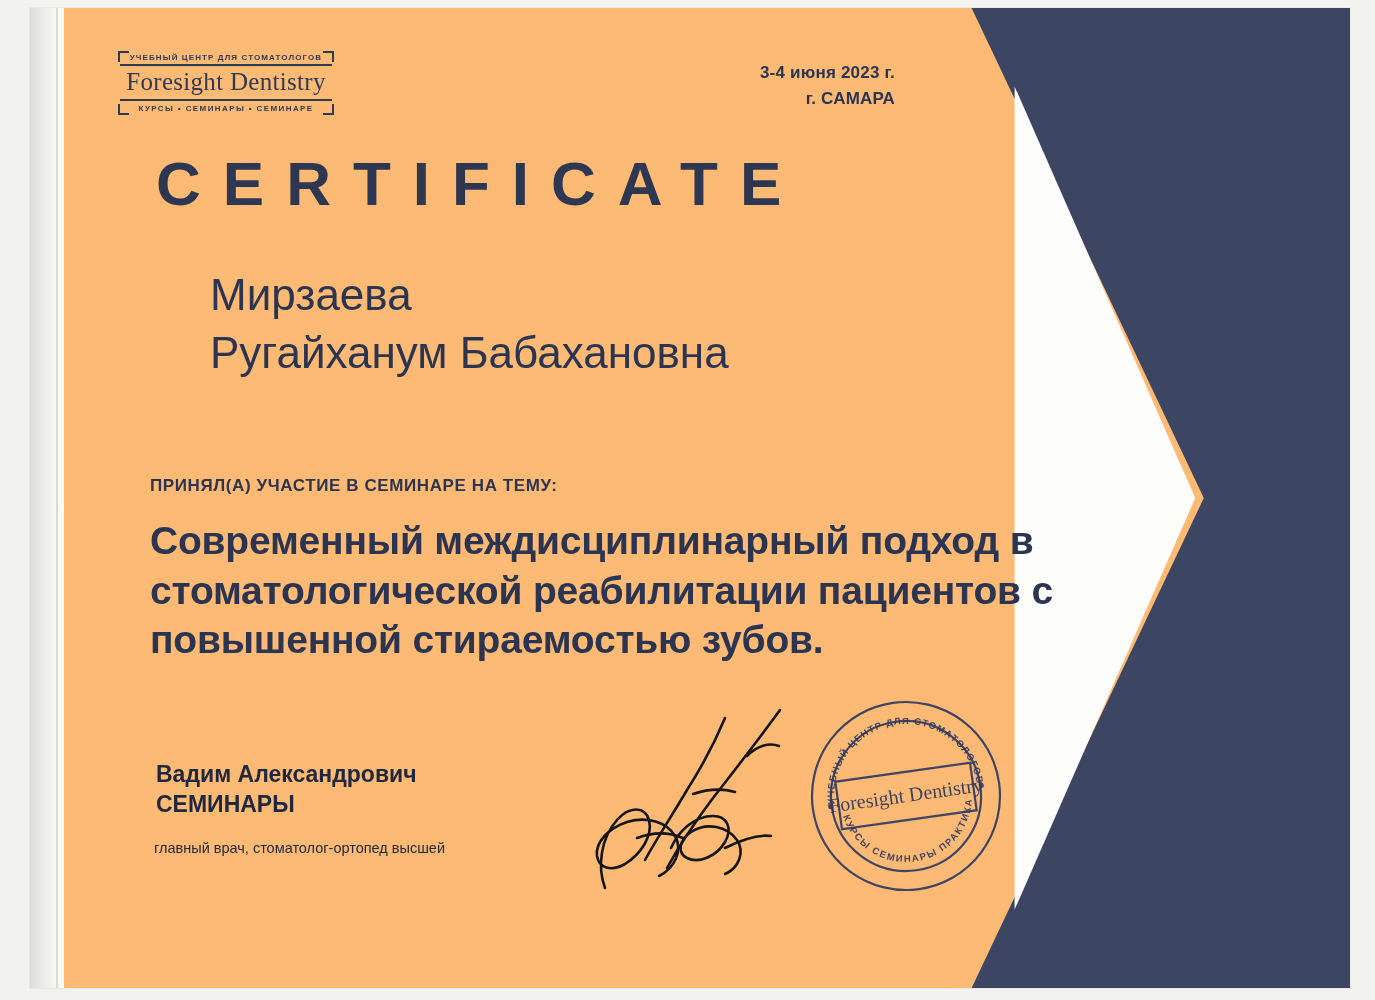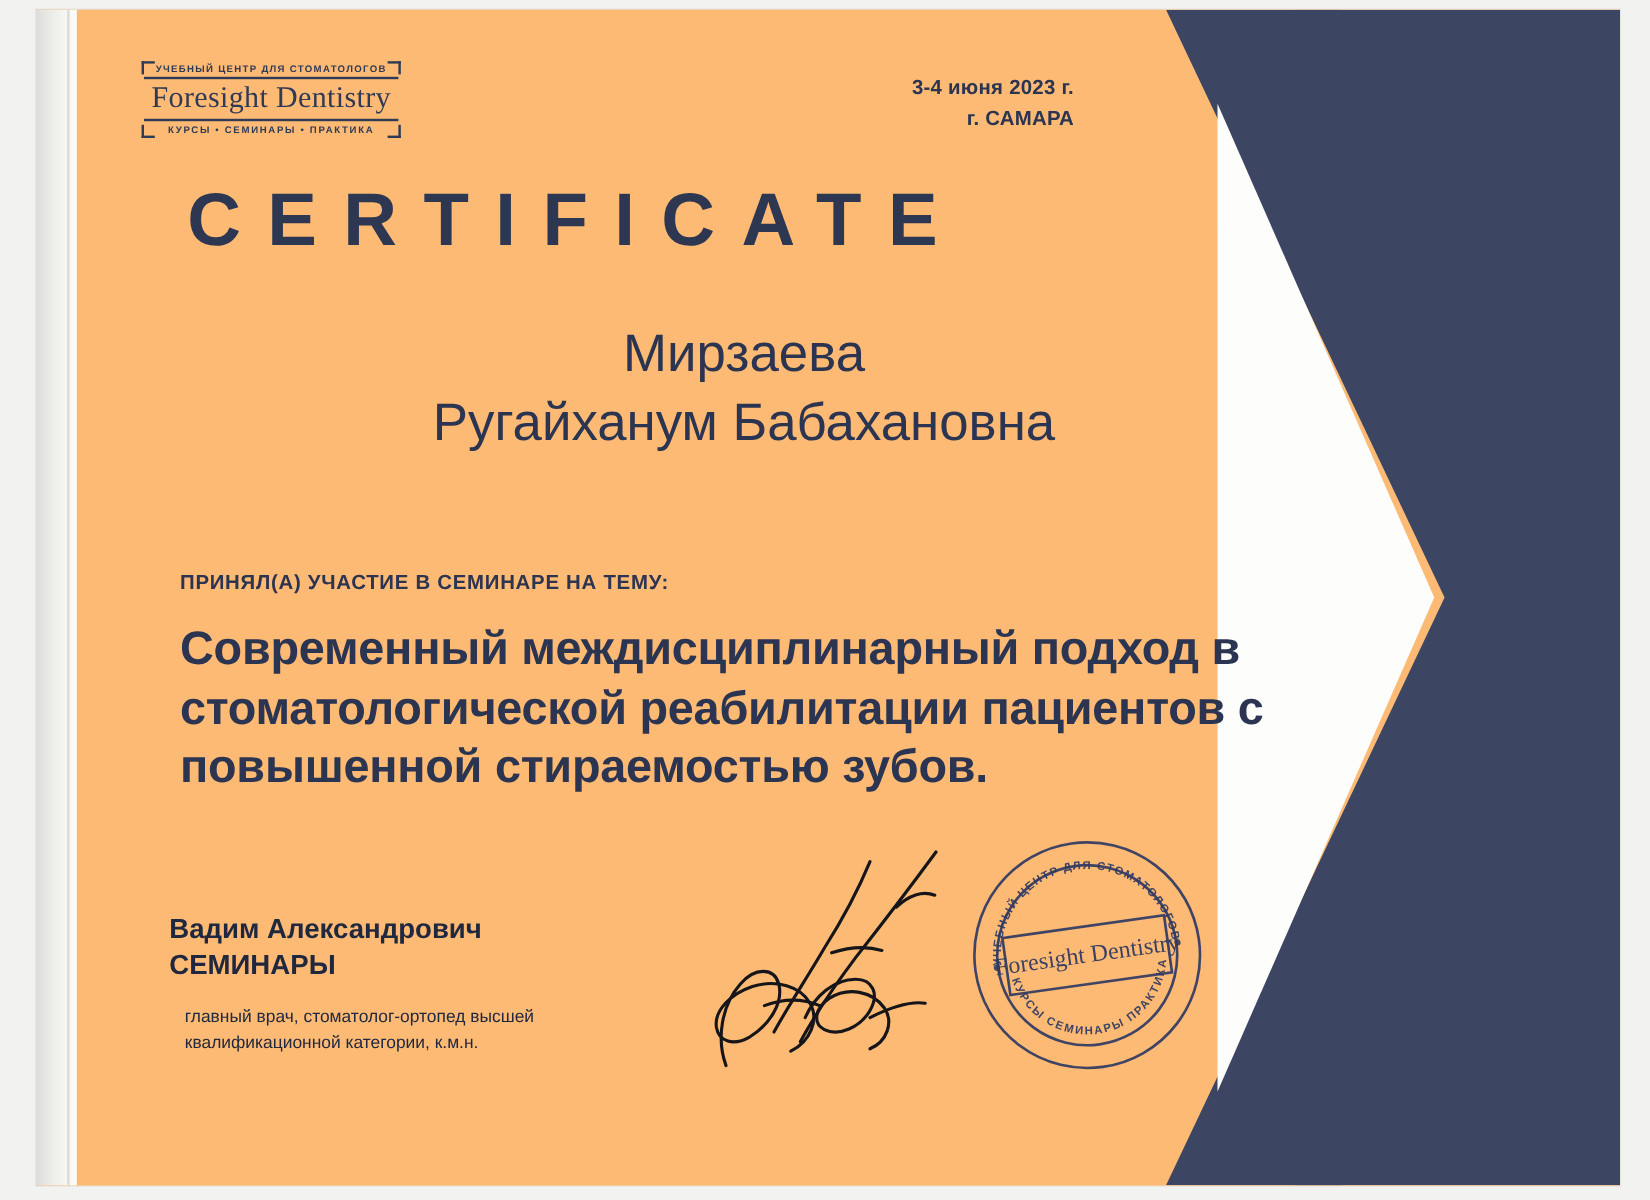--- a/index.html
+++ b/index.html
@@ -144,21 +144,21 @@
     letter-spacing: 22px;
     color: #2e3751;
     margin-left: 14px;
   }
 
   .recipient {
     position: absolute;
     left: 180px;
     top: 258px;
     width: 820px;
-    text-align: center;
+    text-align: left;
     color: #2b3450;
     font-size: 44px;
     line-height: 1.32;
     font-weight: 400;
   }
 
   .subject-label {
     position: absolute;
     left: 120px;
     top: 468px;
@@ -175,21 +175,21 @@
     width: 1030px;
     font-size: 39px;
     font-weight: 700;
     line-height: 1.27;
     color: #2b3450;
     letter-spacing: -0.2px;
   }
 
   .signer-name {
     position: absolute;
-    left: 111px;
+    left: 126px;
     top: 752px;
     font-size: 23px;
     font-weight: 700;
     line-height: 1.3;
     color: #20283f;
   }
   .signer-role {
     position: absolute;
     left: 124px;
     top: 830px;
@@ -237,21 +237,21 @@
 
     <div class="logo">
       <div class="logo-corner lc-tl"></div>
       <div class="logo-corner lc-tr"></div>
       <div class="logo-corner lc-bl"></div>
       <div class="logo-corner lc-br"></div>
       <div class="logo-top">УЧЕБНЫЙ ЦЕНТР ДЛЯ СТОМАТОЛОГОВ</div>
       <div class="logo-rule">
         <div class="logo-main">Foresight Dentistry</div>
       </div>
-      <div class="logo-bottom">КУРСЫ • СЕМИНАРЫ • ПРАКТИКА</div>
+      <div class="logo-bottom">КУРСЫ • СЕМИНАРЫ • СЕМИНАРЕ</div>
     </div>
 
     <div class="eventinfo">
       <div>3-4 июня 2023 г.</div>
       <div>г. САМАРА</div>
     </div>
 
     <div class="cert-title">CERTIFICATE</div>
 
     <div class="recipient">
@@ -262,21 +262,20 @@
     <div class="subject-label">ПРИНЯЛ(А) УЧАСТИЕ В СЕМИНАРЕ НА ТЕМУ:</div>
 
     <div class="subject">Современный междисциплинарный подход в стоматологической реабилитации пациентов с повышенной стираемостью зубов.</div>
 
     <div class="signer-name">
       <div>Вадим Александрович</div>
       <div>СЕМИНАРЫ</div>
     </div>
     <div class="signer-role">
       <div>главный врач, стоматолог-ортопед высшей</div>
-      <div>квалификационной категории, к.м.н.</div>
     </div>
 
     <div class="signature">
       <svg width="230" height="210" viewBox="0 0 230 210" fill="none" xmlns="http://www.w3.org/2000/svg">
         <g stroke="#15151a" stroke-width="2.6" fill="none" stroke-linecap="round" stroke-linejoin="round">
           <path d="M205 12 C183 42, 160 72, 138 100 C120 124, 104 148, 92 170"></path>
           <path d="M150 20 C140 44, 126 70, 112 92 C98 116, 82 140, 70 162"></path>
           <path d="M30 190 C22 168, 26 140, 42 122 C54 108, 70 108, 74 122 C78 138, 66 156, 50 166 C36 174, 24 170, 22 158 C20 144, 34 130, 52 124 C72 118, 92 124, 100 138 C108 152, 100 170, 84 178"></path>
           <path d="M96 150 C104 132, 120 118, 138 118 C152 118, 158 130, 150 144 C142 158, 124 166, 112 160 C102 155, 104 142, 116 134 C132 124, 152 128, 162 142 C170 154, 164 170, 150 176"></path>
           <path d="M118 96 C130 92, 146 90, 160 94"></path>

